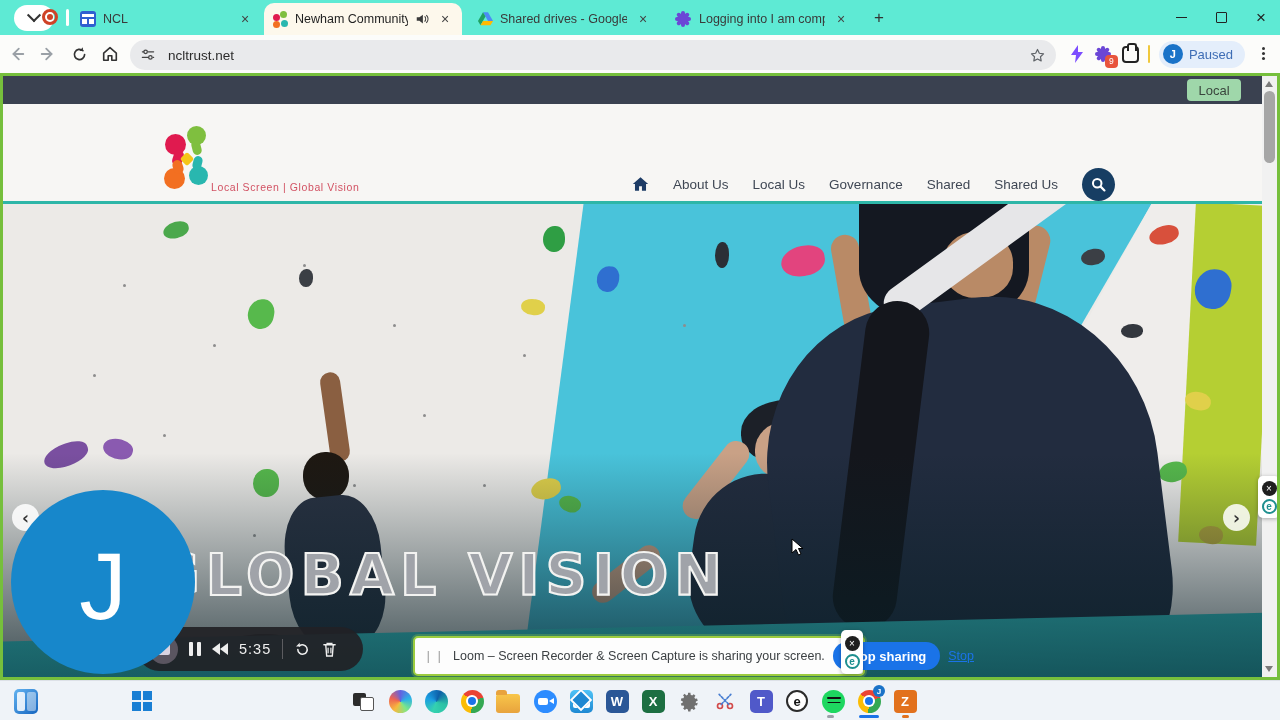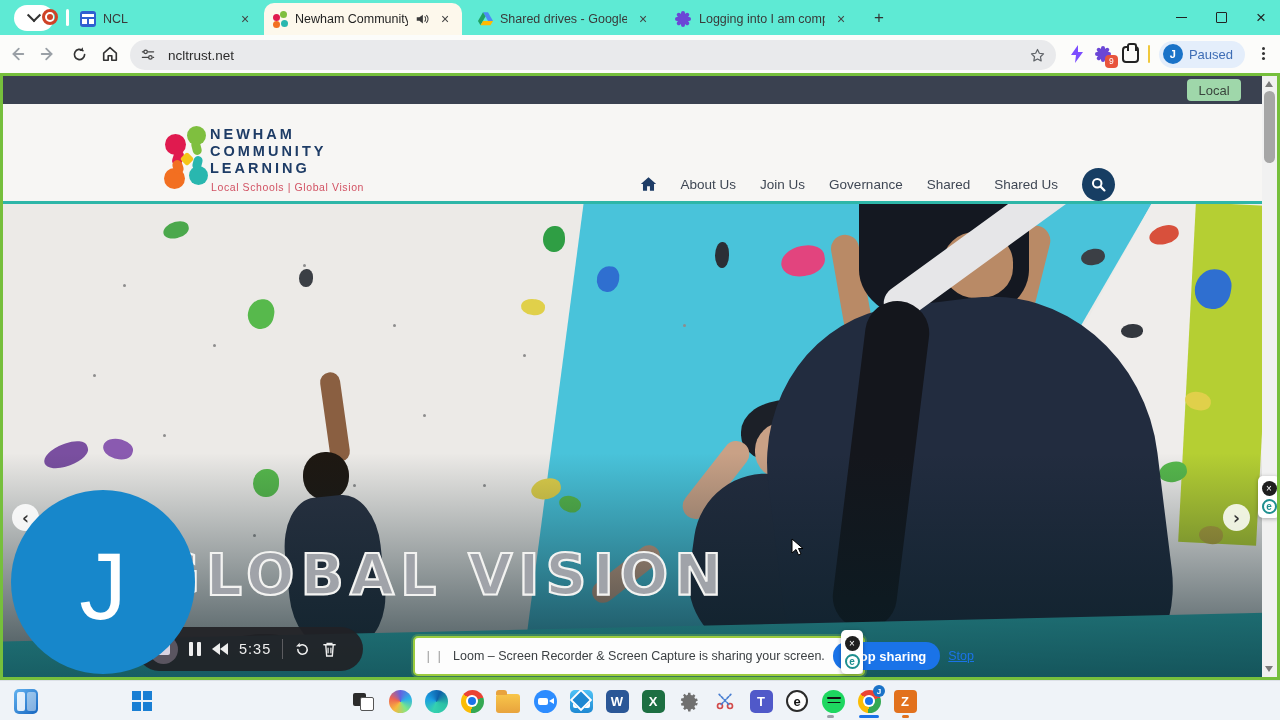--- a/index.html
+++ b/index.html
@@ -275,34 +275,29 @@
       <div class="logo">
         <i class="ldot" style="left:2px;top:8px;width:21px;height:21px;background:#e01a4f;"></i>
         <i class="ltail" style="left:10px;top:24px;width:10px;height:16px;background:#e01a4f;transform:rotate(18deg);"></i>
         <i class="ldot" style="left:24px;top:0;width:19px;height:19px;background:#7fbf3f;"></i>
         <i class="ltail" style="left:29px;top:14px;width:9px;height:15px;background:#7fbf3f;transform:rotate(-14deg);"></i>
         <i class="ldot" style="left:1px;top:42px;width:21px;height:21px;background:#f26f21;"></i>
         <i class="ltail" style="left:10px;top:34px;width:10px;height:14px;background:#f26f21;transform:rotate(-18deg);"></i>
         <i class="ldot" style="left:26px;top:40px;width:19px;height:19px;background:#29b7af;"></i>
         <i class="ltail" style="left:30px;top:30px;width:9px;height:14px;background:#29b7af;transform:rotate(14deg);"></i>
         <i class="ldot" style="left:19px;top:28px;width:10px;height:10px;background:#f5c518;border-radius:2px;transform:rotate(45deg);"></i>
-        <div class="ltext">
-          <div>NEWHAM</div>
-          <div>COMMUNITY</div>
-          <div>LEARNING</div>
-        </div>
-        <div class="ltag">Local Schools | Global Vision</div>
+        <div class="ltag">Local Screen | Global Vision</div>
       </div>
 
       <div class="mainnav">
         <svg width="17" height="16" viewBox="0 0 20 18">
             <path d="M1 9l9-8 9 8h-2.5v8h-4.8v-5.5H8.3V17H3.5V9z" fill="#1e3c66"></path>
           </svg>
         <span class="navitem">About Us</span>
-        <span class="navitem">Join Us</span>
+        <span class="navitem">Local Us</span>
         <span class="navitem">Governance</span>
         <span class="navitem">Shared</span>
         <span class="navitem">Shared Us</span>
         <div class="searchbtn">
           <svg width="17" height="17" viewBox="0 0 20 20">
               <circle cx="8.5" cy="8.5" r="5" stroke="#fff" stroke-width="2.4" fill="none"></circle>
               <path d="M12.5 12.5l4.5 4.5" stroke="#fff" stroke-width="2.6" stroke-linecap="round"></path>
             </svg>
         </div>
       </div>

